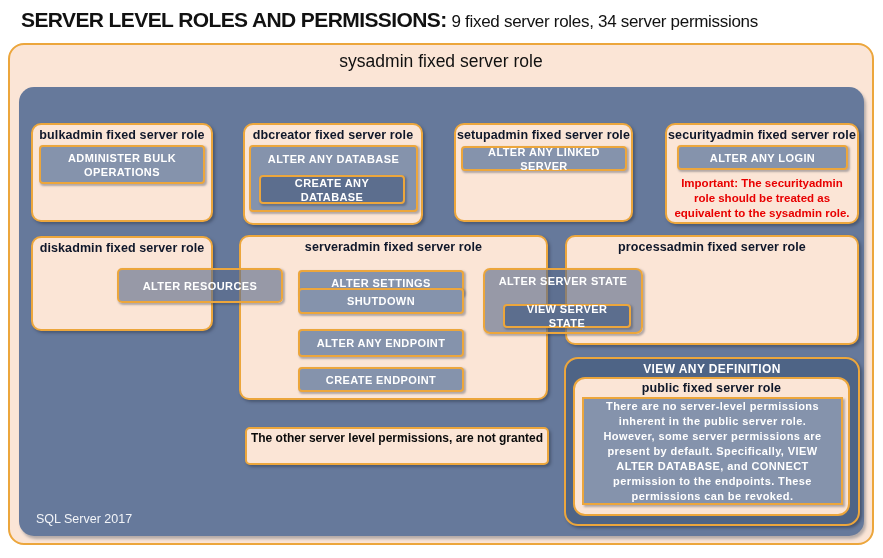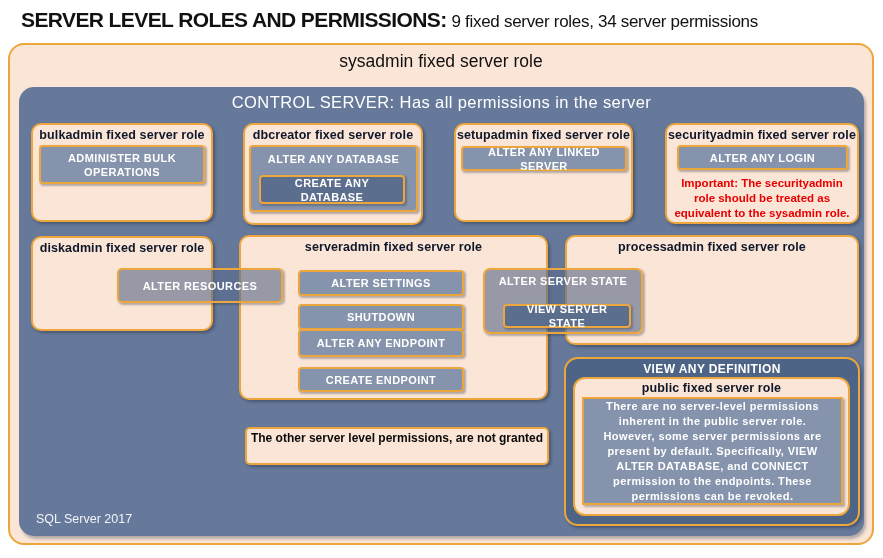--- a/index.html
+++ b/index.html
@@ -45,21 +45,20 @@
 <div class="page">
 
   <div class="abs page-heading">
     <span class="t-main">SERVER LEVEL ROLES AND PERMISSIONS:</span><span class="t-sub">9 fixed server roles, 34 server permissions</span>
   </div>
 
   <div class="abs sysadmin-box" style="left:8px;top:43px;width:866px;height:502px;"></div>
   <div class="abs big-title" style="left:8px;top:51px;width:866px;">sysadmin fixed server role</div>
 
   <div class="abs blue-panel" style="left:19px;top:87px;width:845px;height:449px;"></div>
-  <div class="abs panel-title" style="left:19px;top:93px;width:845px;">CONTROL SERVER: Has all permissions in the server</div>
 
   <div class="abs role-box" style="left:31px;top:123px;width:182px;height:99px;"></div>
   <div class="abs role-title" style="left:31px;top:128px;width:182px;">bulkadmin fixed server role</div>
   <div class="abs perm" style="left:39px;top:145px;width:166px;height:39px;">ADMINISTER BULK OPERATIONS</div>
 
   <div class="abs role-box" style="left:243px;top:123px;width:180px;height:102px;"></div>
   <div class="abs role-title" style="left:243px;top:128px;width:180px;">dbcreator fixed server role</div>
   <div class="abs perm" style="left:249px;top:145px;width:169px;height:67px;align-items:flex-start;padding-top:5px;">ALTER ANY DATABASE</div>
   <div class="abs perm perm-dark" style="left:259px;top:175px;width:146px;height:29px;">CREATE ANY DATABASE</div>
 
@@ -75,21 +74,21 @@
     <div class="warning">role should be treated as</div>
     <div class="warning">equivalent to the sysadmin role.</div>
   </div>
 
   <div class="abs role-box" style="left:31px;top:236px;width:182px;height:95px;"></div>
   <div class="abs role-title" style="left:31px;top:241px;width:182px;">diskadmin fixed server role</div>
 
   <div class="abs role-box" style="left:239px;top:235px;width:309px;height:165px;"></div>
   <div class="abs role-title" style="left:239px;top:240px;width:309px;">serveradmin fixed server role</div>
   <div class="abs perm" style="left:298px;top:270px;width:166px;height:26px;">ALTER SETTINGS</div>
-  <div class="abs perm" style="left:298px;top:304px;width:166px;height:26px;">SHUTDOWN</div>
+  <div class="abs perm" style="left:298px;top:288px;width:166px;height:26px;">SHUTDOWN</div>
   <div class="abs perm" style="left:298px;top:329px;width:166px;height:28px;">ALTER ANY ENDPOINT</div>
   <div class="abs perm" style="left:298px;top:367px;width:166px;height:25px;">CREATE ENDPOINT</div>
 
   <div class="abs role-box" style="left:565px;top:235px;width:294px;height:110px;"></div>
   <div class="abs role-title" style="left:565px;top:240px;width:294px;">processadmin fixed server role</div>
 
   <div class="abs perm perm-trans" style="left:117px;top:268px;width:166px;height:35px;border-radius:5px;">ALTER RESOURCES</div>
 
   <div class="abs perm perm-trans" style="left:483px;top:268px;width:160px;height:66px;border-radius:7px;"></div>
   <div class="abs white-label" style="left:483px;top:275px;width:160px;">ALTER SERVER STATE</div>

